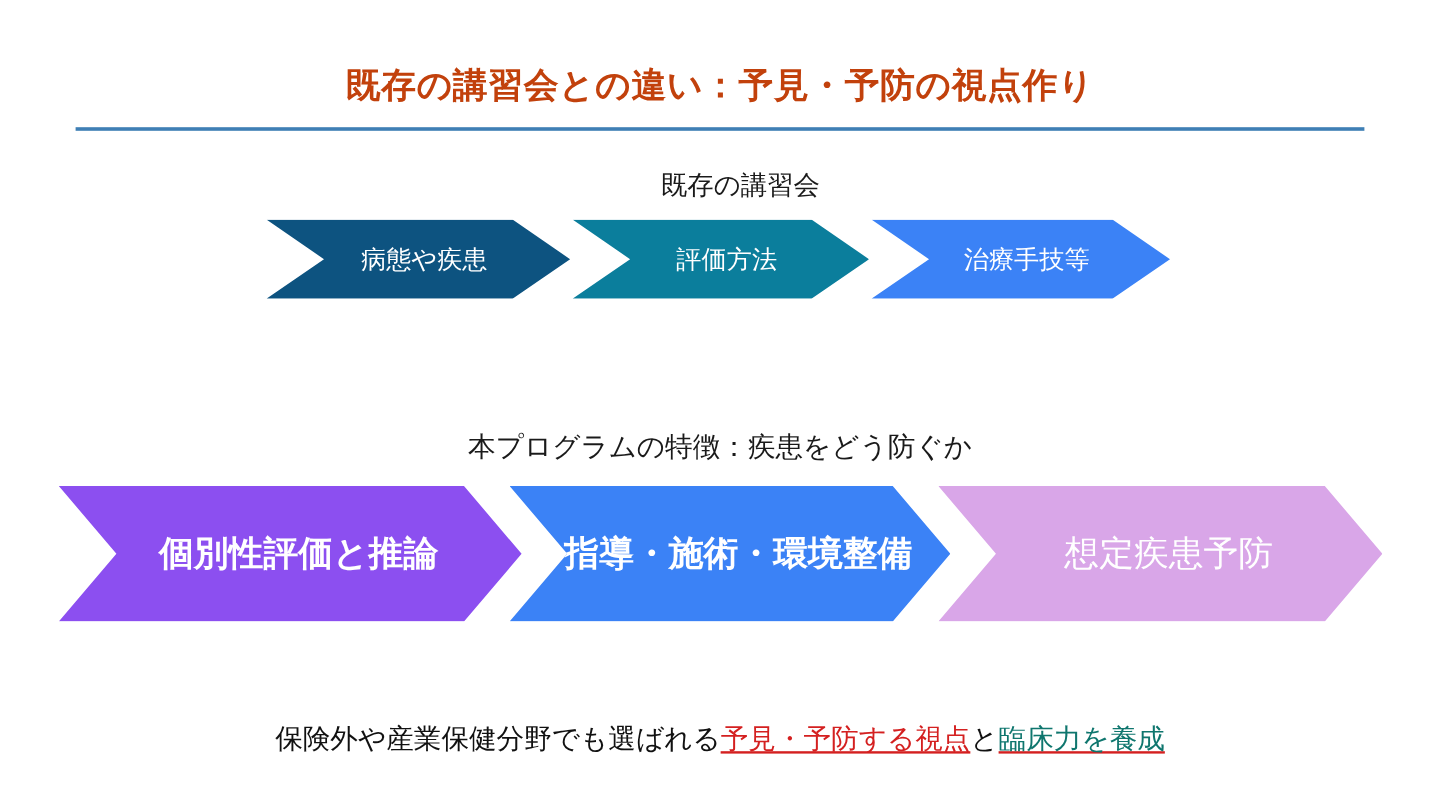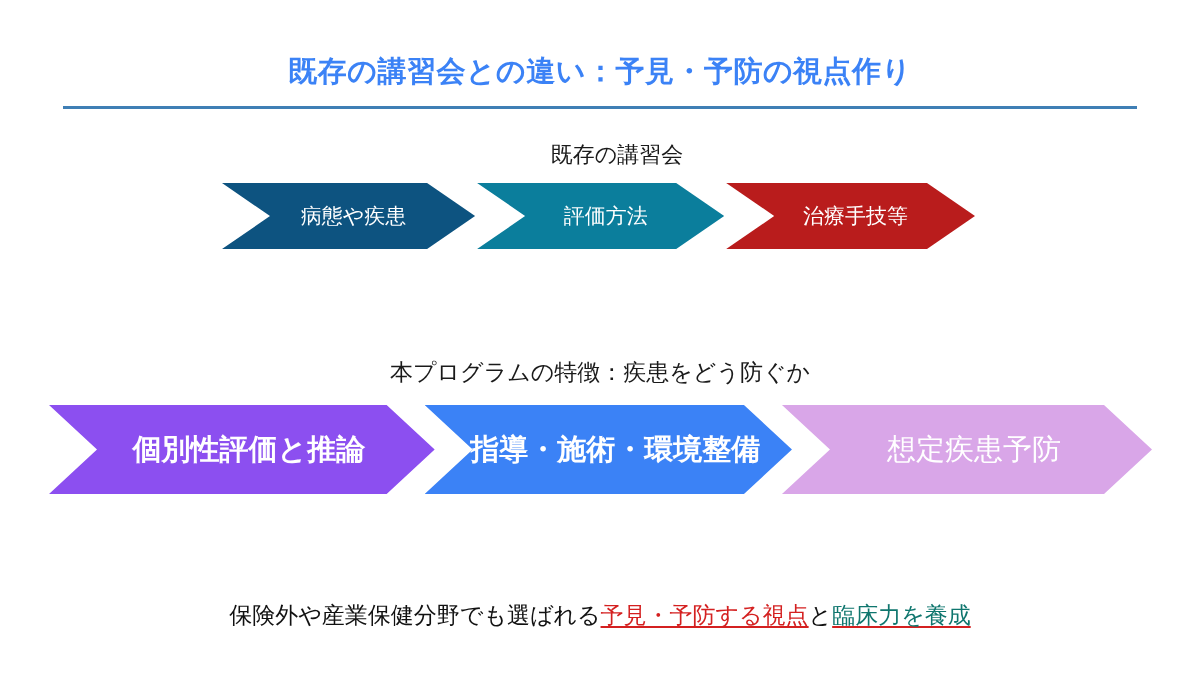--- a/index.html
+++ b/index.html
@@ -65,21 +65,21 @@
     left: 222px;
     top: 183px;
     width: 753px;
     height: 66px;
     gap: 12px;
   }
   #row-program {
     left: 49px;
     top: 405px;
     width: 1103px;
-    height: 89px;
+    height: 113px;
   }
 
   .chevron {
     position: relative;
     height: 100%;
     display: flex;
     align-items: center;
     justify-content: center;
     box-sizing: border-box;
     color: #ffffff;
@@ -126,33 +126,33 @@
   .hl {
     color: #d42020;
     text-decoration: underline;
     text-decoration-color: #d42020;
     text-underline-offset: 3px;
   }
 </style>
 </head>
 <body style="background: rgb(255, 255, 255);">
 
-<div class="slide-title" style="color: #3b82f6;">既存の講習会との違い：予見・予防の視点作り</div>
+<div class="slide-title" style="color: #c2410c;">既存の講習会との違い：予見・予防の視点作り</div>
 <div class="title-rule" style="background: rgb(63, 127, 181);"></div>
 
 <div class="section-caption" id="caption-legacy">既存の講習会</div>
 
 <div class="chevron-row" id="row-legacy">
   <div class="chevron notched seg-1" style="background: rgb(13, 83, 128);">
     <span class="chevron-label">病態や疾患</span>
   </div>
   <div class="chevron arrow seg-2" style="background: rgb(11, 126, 156);">
     <span class="chevron-label">評価方法</span>
   </div>
-  <div class="chevron arrow seg-3" style="background: #b91c1c;">
+  <div class="chevron arrow seg-3" style="background: #3b82f6;">
     <span class="chevron-label">治療手技等</span>
   </div>
 </div>
 
 <div class="section-caption" id="caption-program">本プログラムの特徴：疾患をどう防ぐか</div>
 
 <div class="chevron-row" id="row-program">
   <div class="chevron notched seg-1" style="background: rgb(140, 79, 240);">
     <span class="chevron-label bold">個別性評価と推論</span>
   </div>

